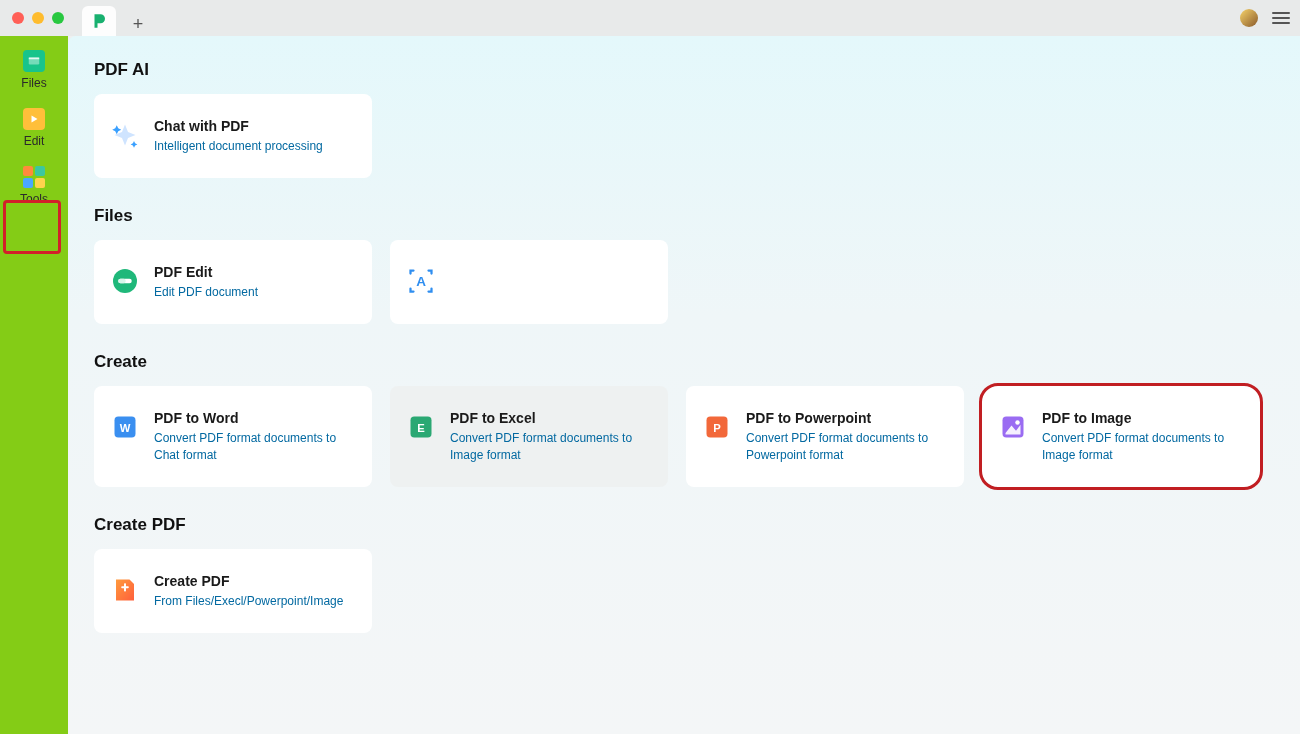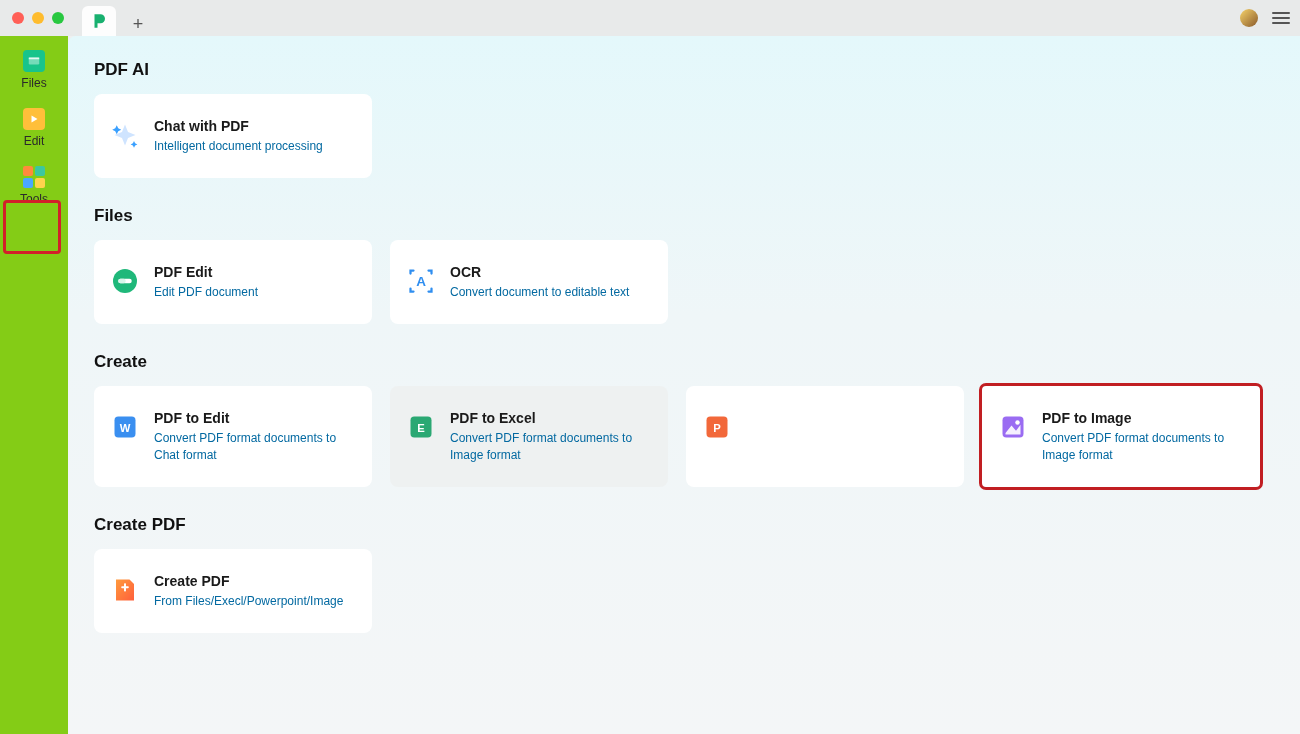--- a/index.html
+++ b/index.html
@@ -28,21 +28,21 @@
   .section { margin-bottom:28px;}
   .card-row { display:grid; grid-template-columns: repeat(4, 278px); gap:18px;}
   .card-row.single { grid-template-columns: 278px; }
   .card-row.double { grid-template-columns: 278px 278px; }
   .card { background:#ffffff; border-radius:8px; padding:24px 16px; display:flex; gap:14px; align-items:flex-start; min-height:70px; cursor:pointer;}
   .card.tall{min-height:86px;}
   .card.hover{background:#eef1f1;}
   .card .icon { width:30px; height:30px; flex:0 0 30px; border-radius:6px; display:flex; align-items:center; justify-content:center; margin-top:2px;}
   .card .title { font-size:14px; font-weight:600; color:#1a1a1a; margin-bottom:4px;}
   .card .desc { font-size:12px; color:#0369a1; line-height:1.35;}
-  .highlight-red { outline:3px solid #c11e22; outline-offset:0; border-radius:4px;}
+  .highlight-red { outline:3px solid #c11e22; outline-offset:0; border-radius:16px;}
   
   .ic-files{background:#18c48b;}
   .ic-open{background:#ffbf3a;}
   .ic-tools{background:transparent;}
   .tools-grid{display:grid; grid-template-columns:10px 10px; grid-template-rows:10px 10px; gap:2px;}
   .tools-grid span{border-radius:2px;}
   .tg1{background:#ff8a3c;} .tg2{background:#3cc7a0;} .tg3{background:#4aa7ff;} .tg4{background:#ffd34d;}
   .ic-ai{width:34px;height:34px;flex:0 0 34px;}
   .svg-fill{width:100%;height:100%;}
   .logo-p{ width:18px;height:18px;}
@@ -146,40 +146,36 @@
             <div class="desc">Edit PDF document</div>
           </div>
         </div>
         <div class="card">
           <div class="icon">
             <svg class="svg-fill" viewBox="0 0 40 40">
               <path d="M6 10v-4h4 M30 6h4v4 M34 30v4h-4 M10 34h-4v-4" stroke="#2f8ef0" stroke-width="3" fill="none" stroke-linecap="round"></path>
               <text x="20" y="27" font-size="18" font-weight="700" fill="#2f8ef0" text-anchor="middle" font-family="Arial">A</text>
             </svg>
           </div>
-          <div>
-            <div class="title">OCR</div>
-            <div class="desc">Convert document to editable text</div>
-          </div>
         </div>
       </div>
     </div>
 
     <div class="section">
       <div class="section-title">Create</div>
       <div class="card-row">
         <div class="card tall">
           <div class="icon">
             <svg class="svg-fill" viewBox="0 0 40 40">
                 <rect x="6" y="6" width="28" height="28" rx="5" fill="#3a8ff0"></rect>
                 <text x="20" y="26" font-size="15" font-weight="700" fill="#fff" text-anchor="middle" font-family="Arial">W</text>
               </svg>
           </div>
           <div>
-            <div class="title">PDF to Edit</div>
+            <div class="title">PDF to Word</div>
             <div class="desc">Convert PDF format documents to Chat format</div>
           </div>
         </div>
         <div class="card tall hover">
           <div class="icon">
             <svg class="svg-fill" viewBox="0 0 40 40">
                 <rect x="6" y="6" width="28" height="28" rx="5" fill="#2aa873"></rect>
                 <text x="20" y="26" font-size="15" font-weight="700" fill="#fff" text-anchor="middle" font-family="Arial">E</text>
               </svg>
           </div>
@@ -187,20 +183,24 @@
             <div class="title">PDF to Excel</div>
             <div class="desc">Convert PDF format documents to Image format</div>
           </div>
         </div>
         <div class="card tall">
           <div class="icon">
             <svg class="svg-fill" viewBox="0 0 40 40">
                 <rect x="6" y="6" width="28" height="28" rx="5" fill="#f2683a"></rect>
                 <text x="20" y="26" font-size="15" font-weight="700" fill="#fff" text-anchor="middle" font-family="Arial">P</text>
               </svg>
+          </div>
+          <div>
+            <div class="title">PDF to Powerpoint</div>
+            <div class="desc">Convert PDF format documents to Powerpoint format</div>
           </div>
         </div>
         <div class="card tall highlight-red">
           <div class="icon">
             <svg class="svg-fill" viewBox="0 0 40 40">
                 <rect x="6" y="6" width="28" height="28" rx="5" fill="#9a6cf2"></rect>
                 <polygon points="10,28 18,18 24,25 30,17 30,30 10,30" fill="#fff" opacity=".9"></polygon>
                 <circle cx="26" cy="14" r="3" fill="#fff"></circle>
               </svg>
           </div>

